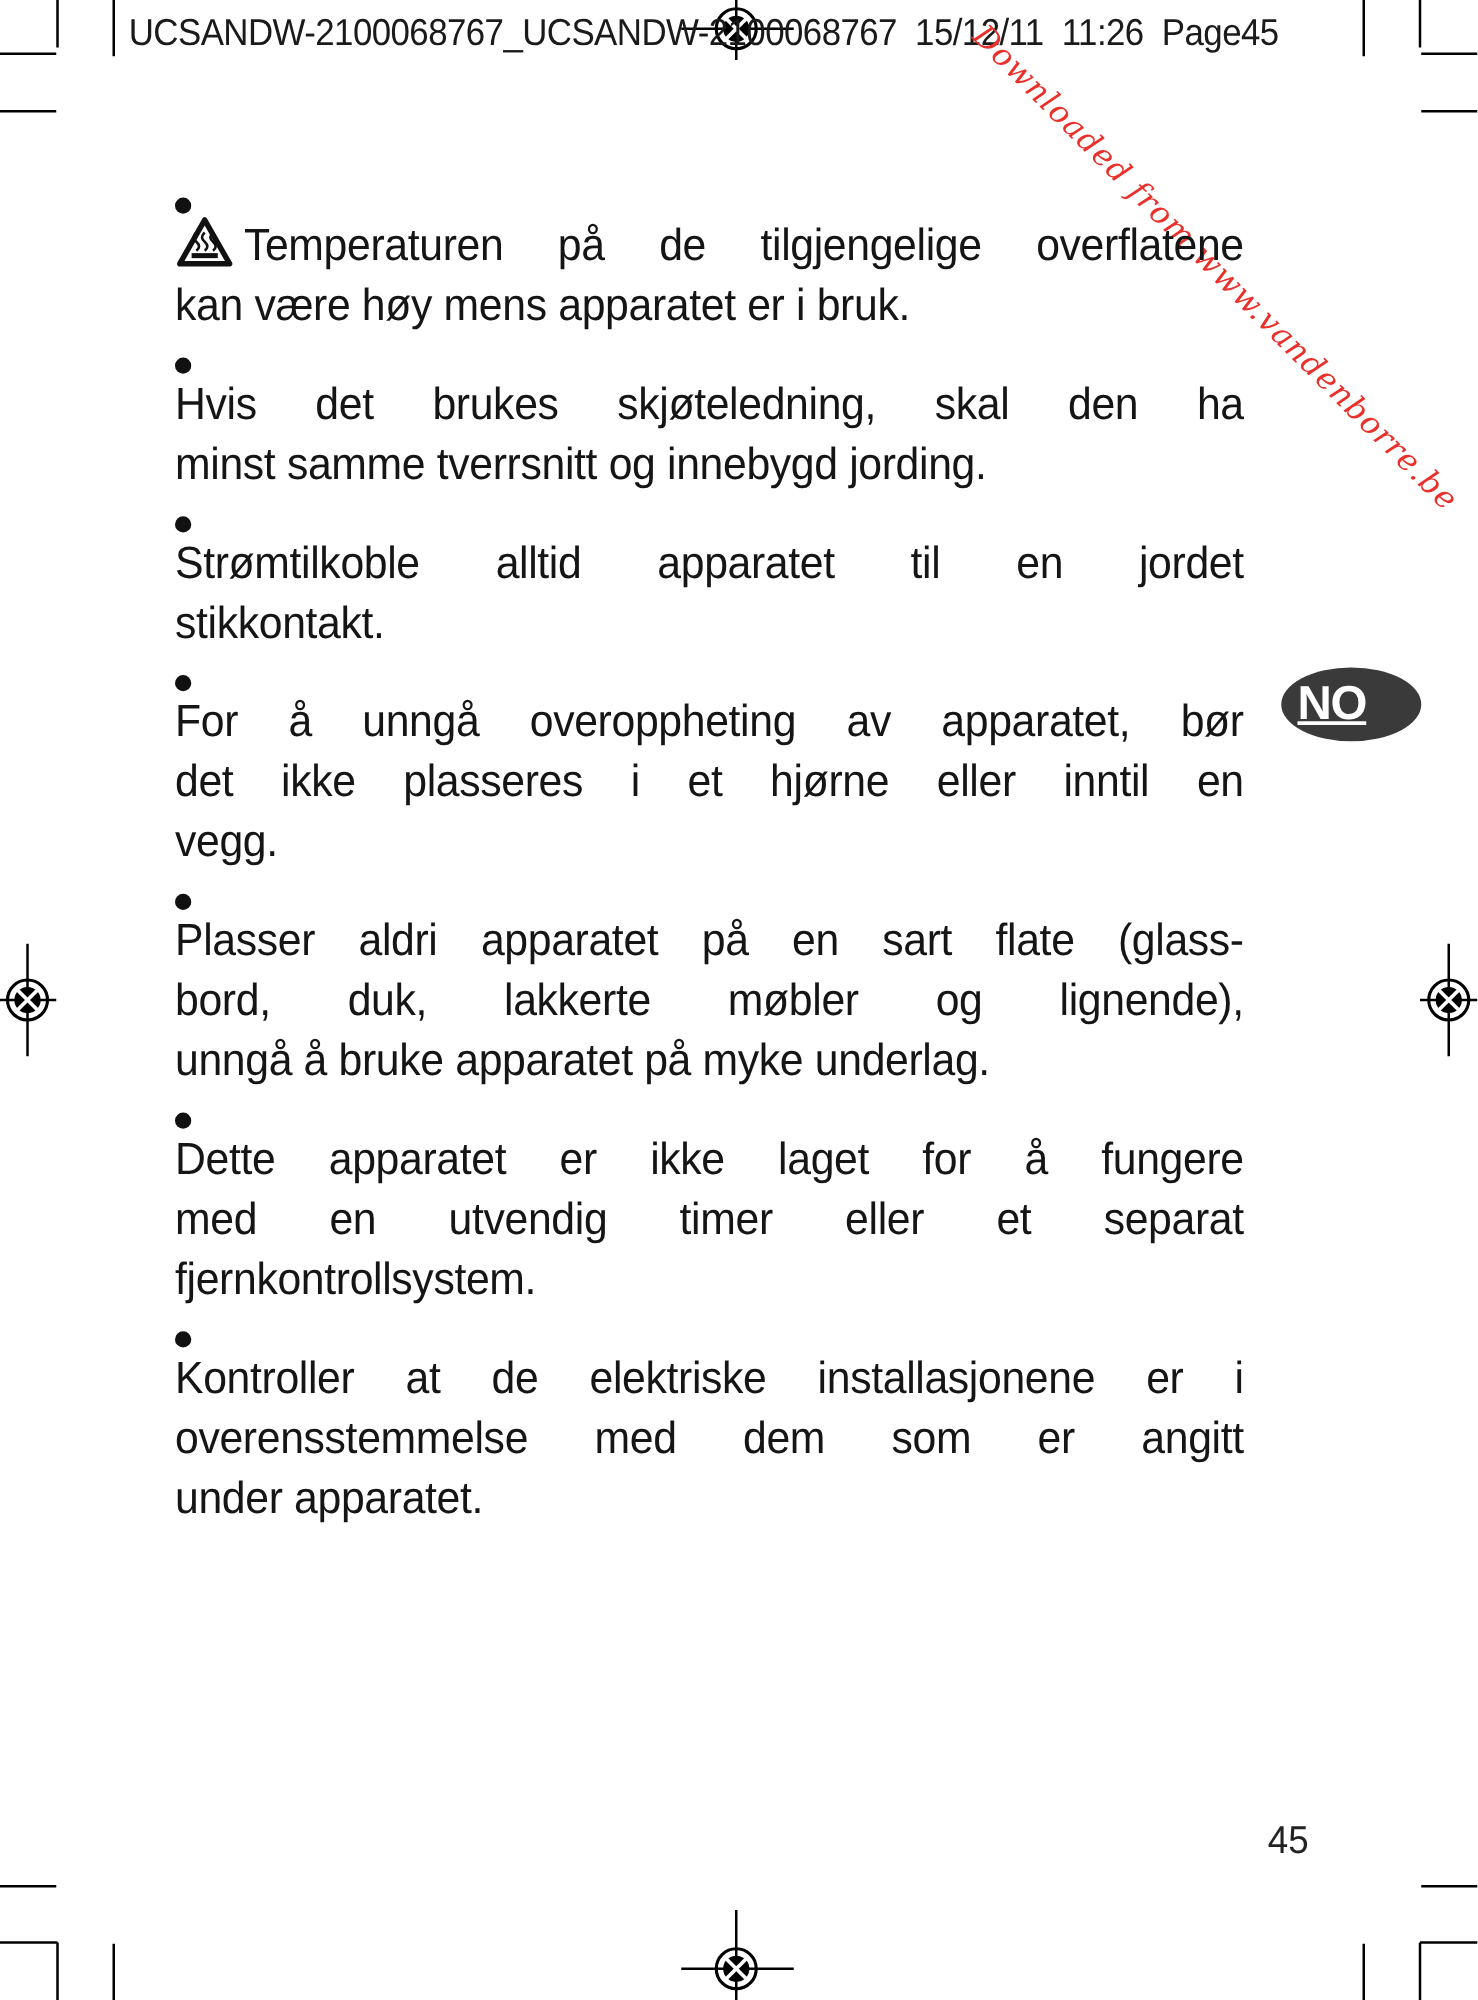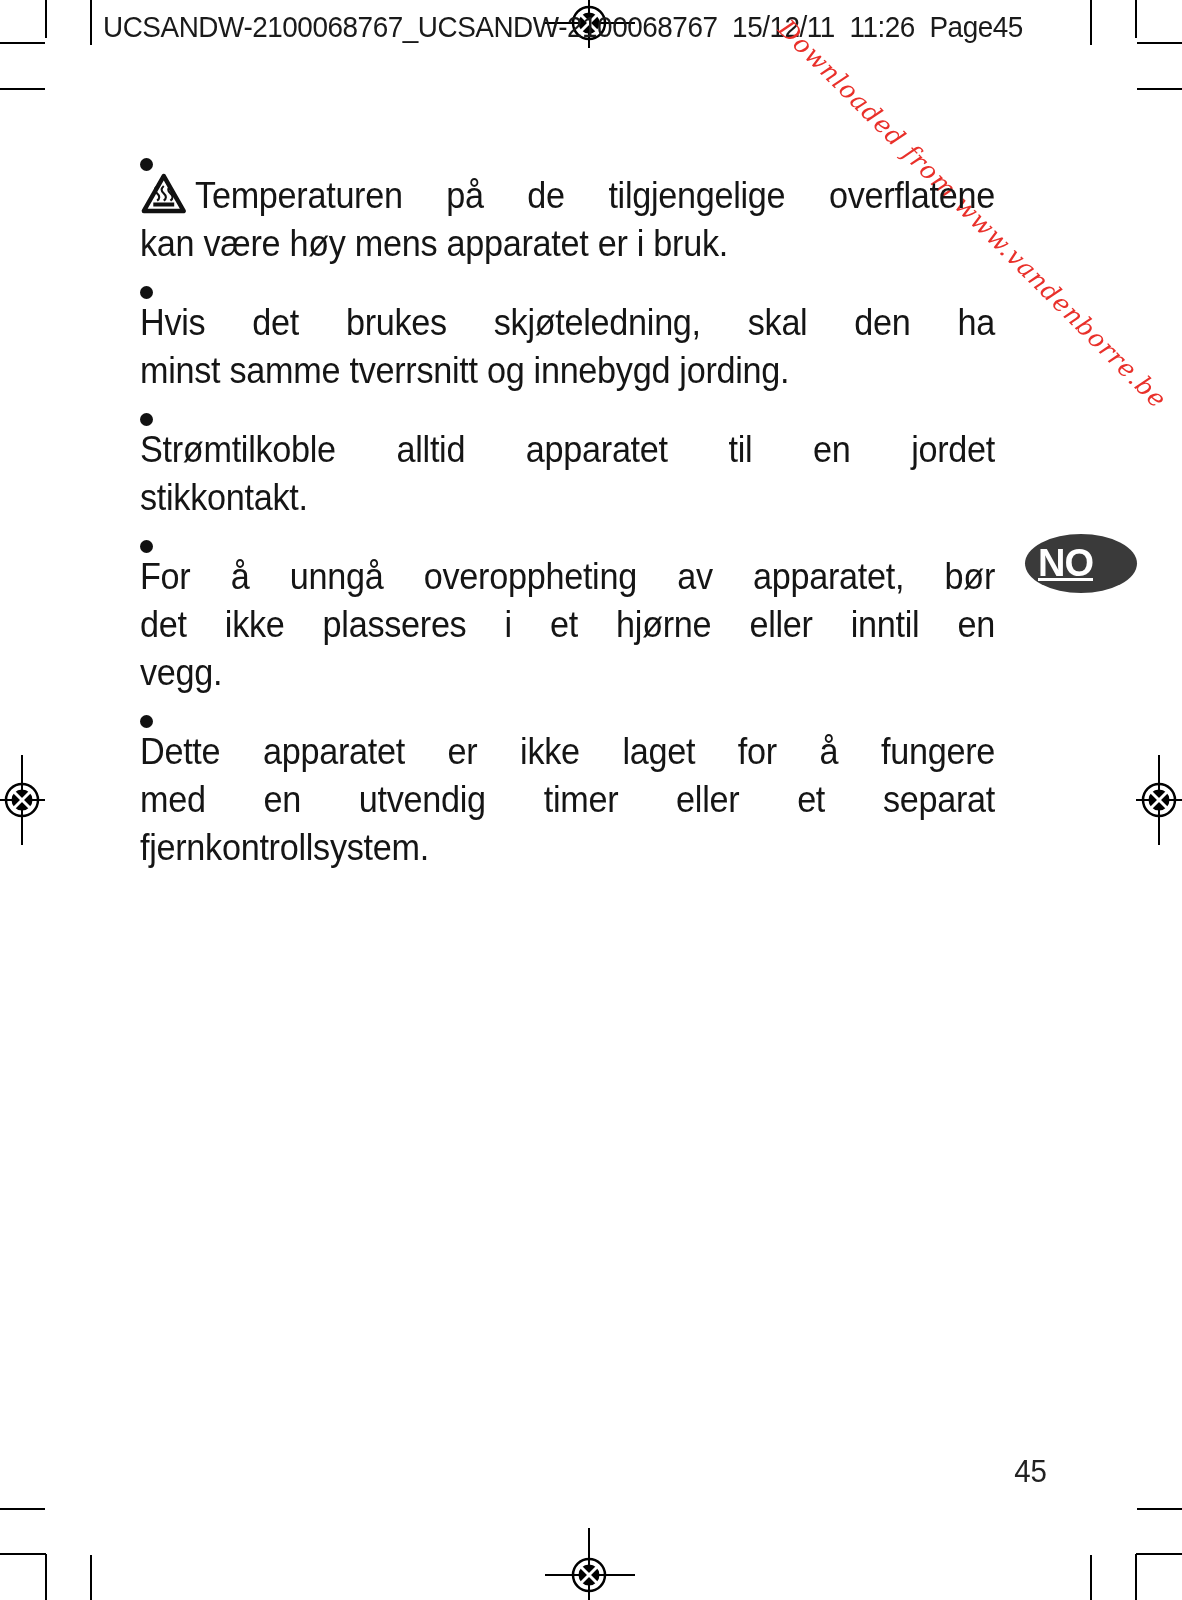--- a/index.html
+++ b/index.html
@@ -152,33 +152,53 @@
     <div class="marker">
         <div class="dot"></div>
       </div>
     <div class="text-col">
       <div class="ln">For å unngå overoppheting av apparatet, bør</div>
       <div class="ln">det ikke plasseres i et hjørne eller inntil en</div>
       <div class="ln last">vegg.</div>
     </div>
   </div>
 
+  <div class="item">
+    <div class="marker">
+        <div class="dot"></div>
+      </div>
+    <div class="text-col">
+      <div class="ln">Plasser aldri apparatet på en sart flate (glass-</div>
+      <div class="ln">bord, duk, lakkerte møbler og lignende),</div>
+      <div class="ln last">unngå å bruke apparatet på myke underlag.</div>
+    </div>
+  </div>
 
 
   <div class="item">
     <div class="marker">
         <div class="dot"></div>
       </div>
     <div class="text-col">
       <div class="ln">Dette apparatet er ikke laget for å fungere</div>
       <div class="ln">med en utvendig timer eller et separat</div>
       <div class="ln last">fjernkontrollsystem.</div>
     </div>
   </div>
 
+  <div class="item">
+    <div class="marker">
+        <div class="dot"></div>
+      </div>
+    <div class="text-col">
+      <div class="ln">Kontroller at de elektriske installasjonene er i</div>
+      <div class="ln">overensstemmelse med dem som er angitt</div>
+      <div class="ln last">under apparatet.</div>
+    </div>
+  </div>
 
 </div>
 
 <div class="badge">
   <span>NO</span>
 </div>
 
 <div class="pagenum">45</div>
 
 </body></html>

